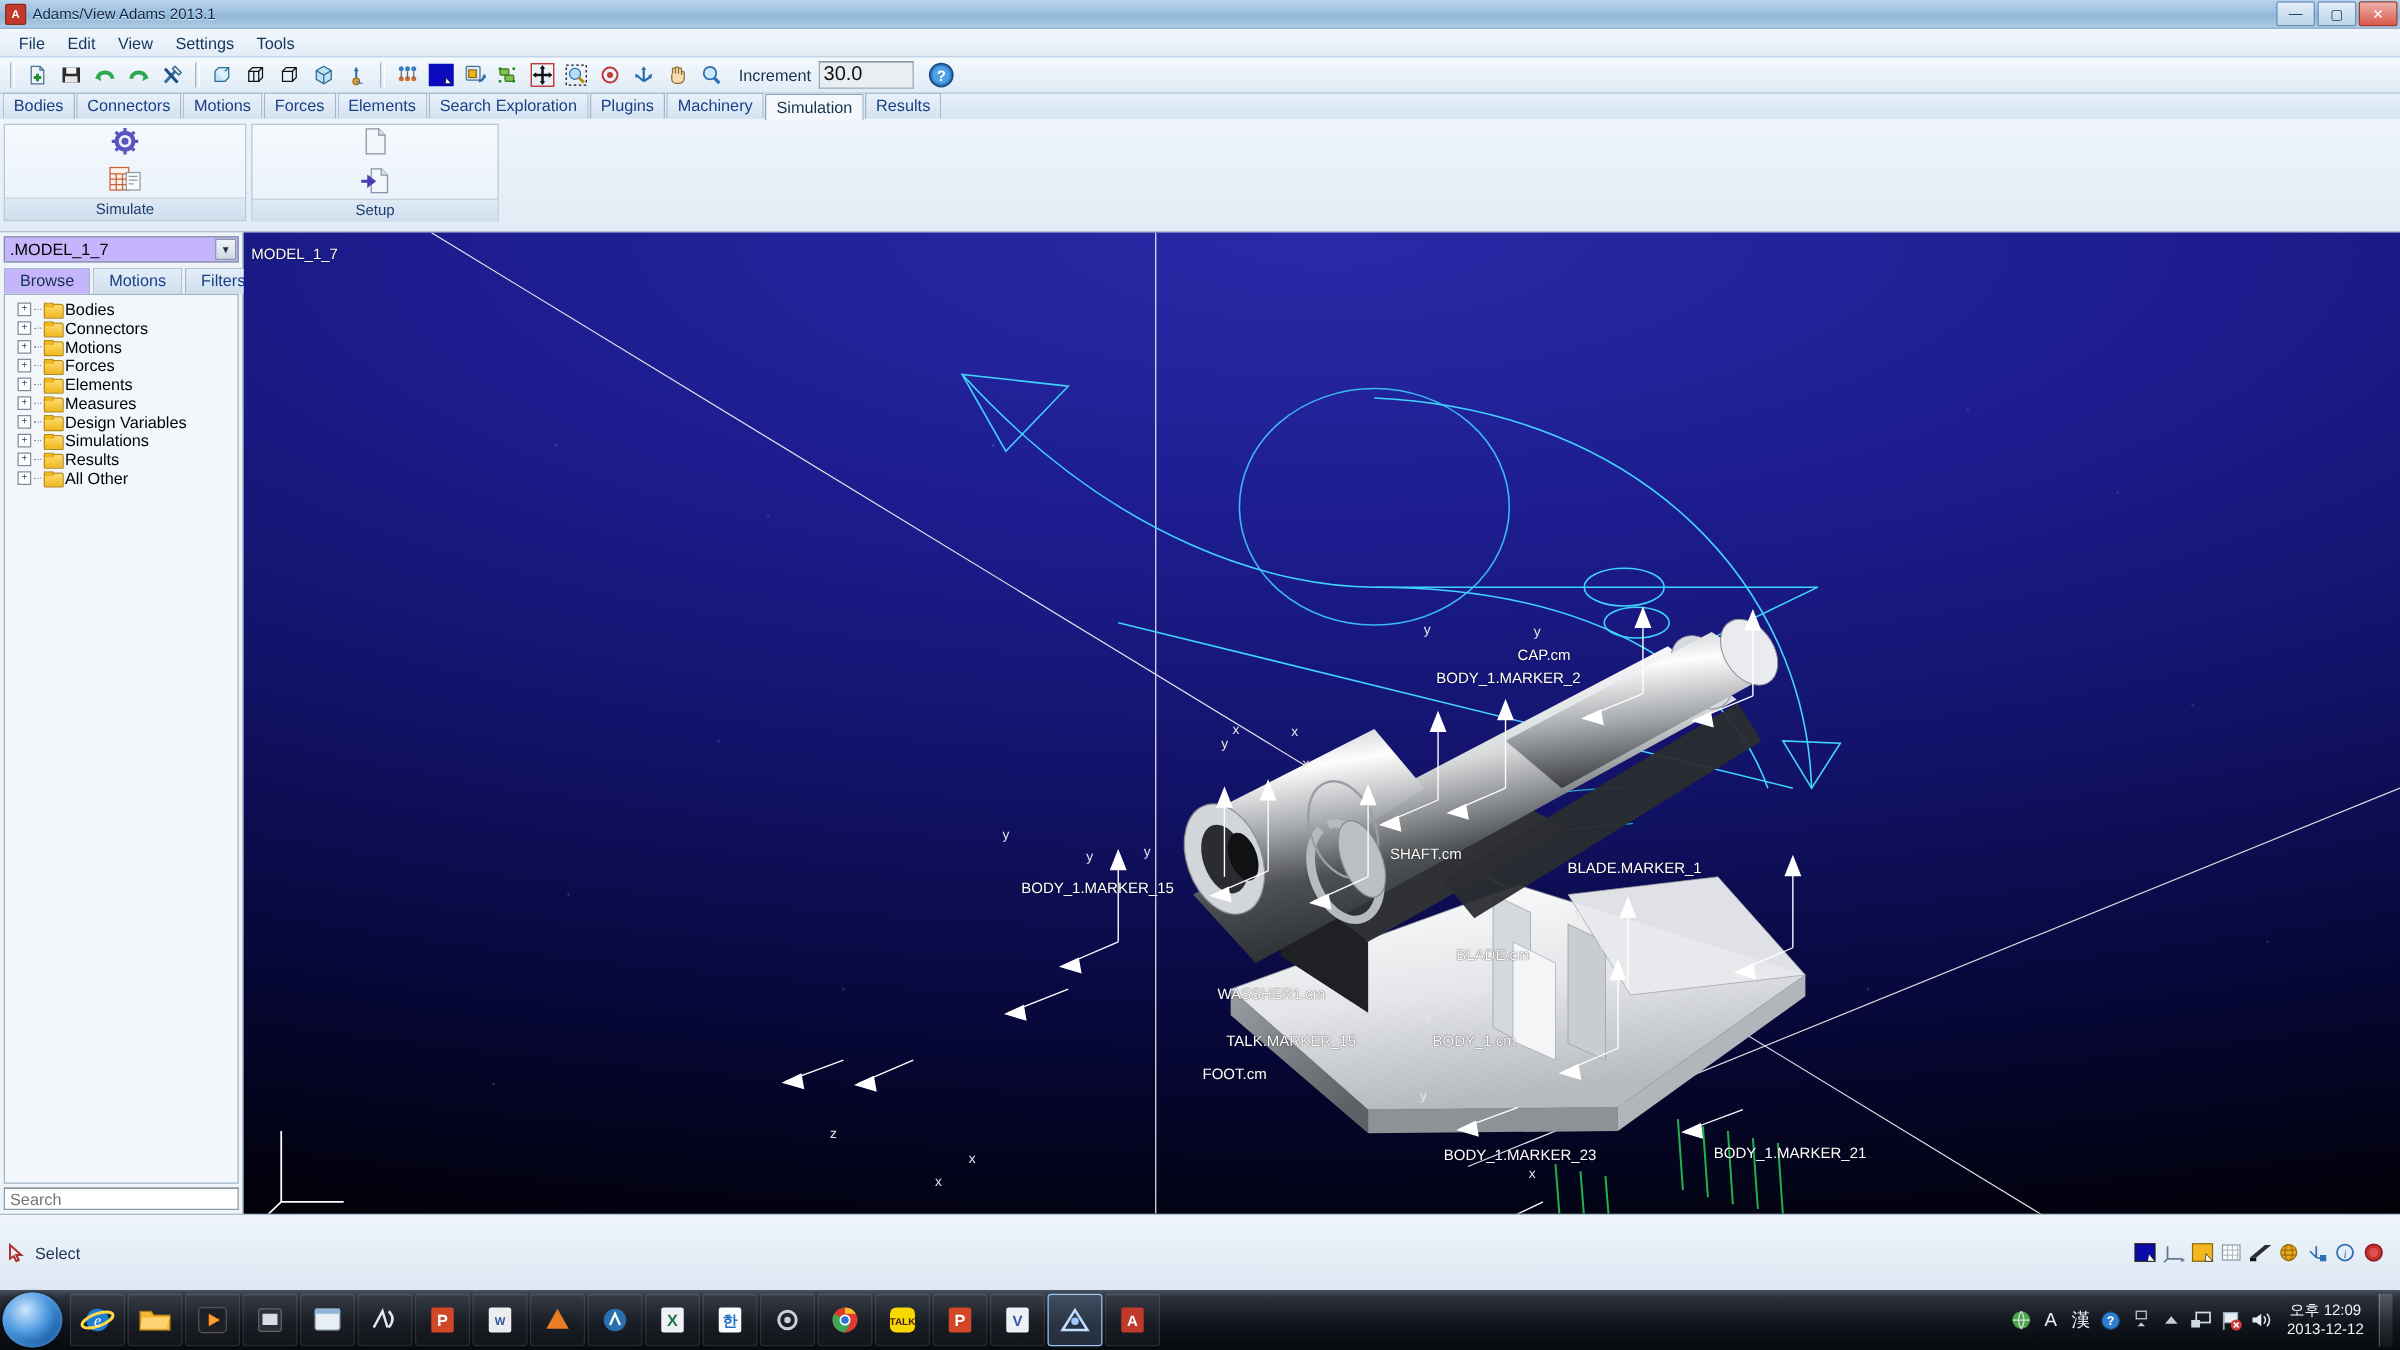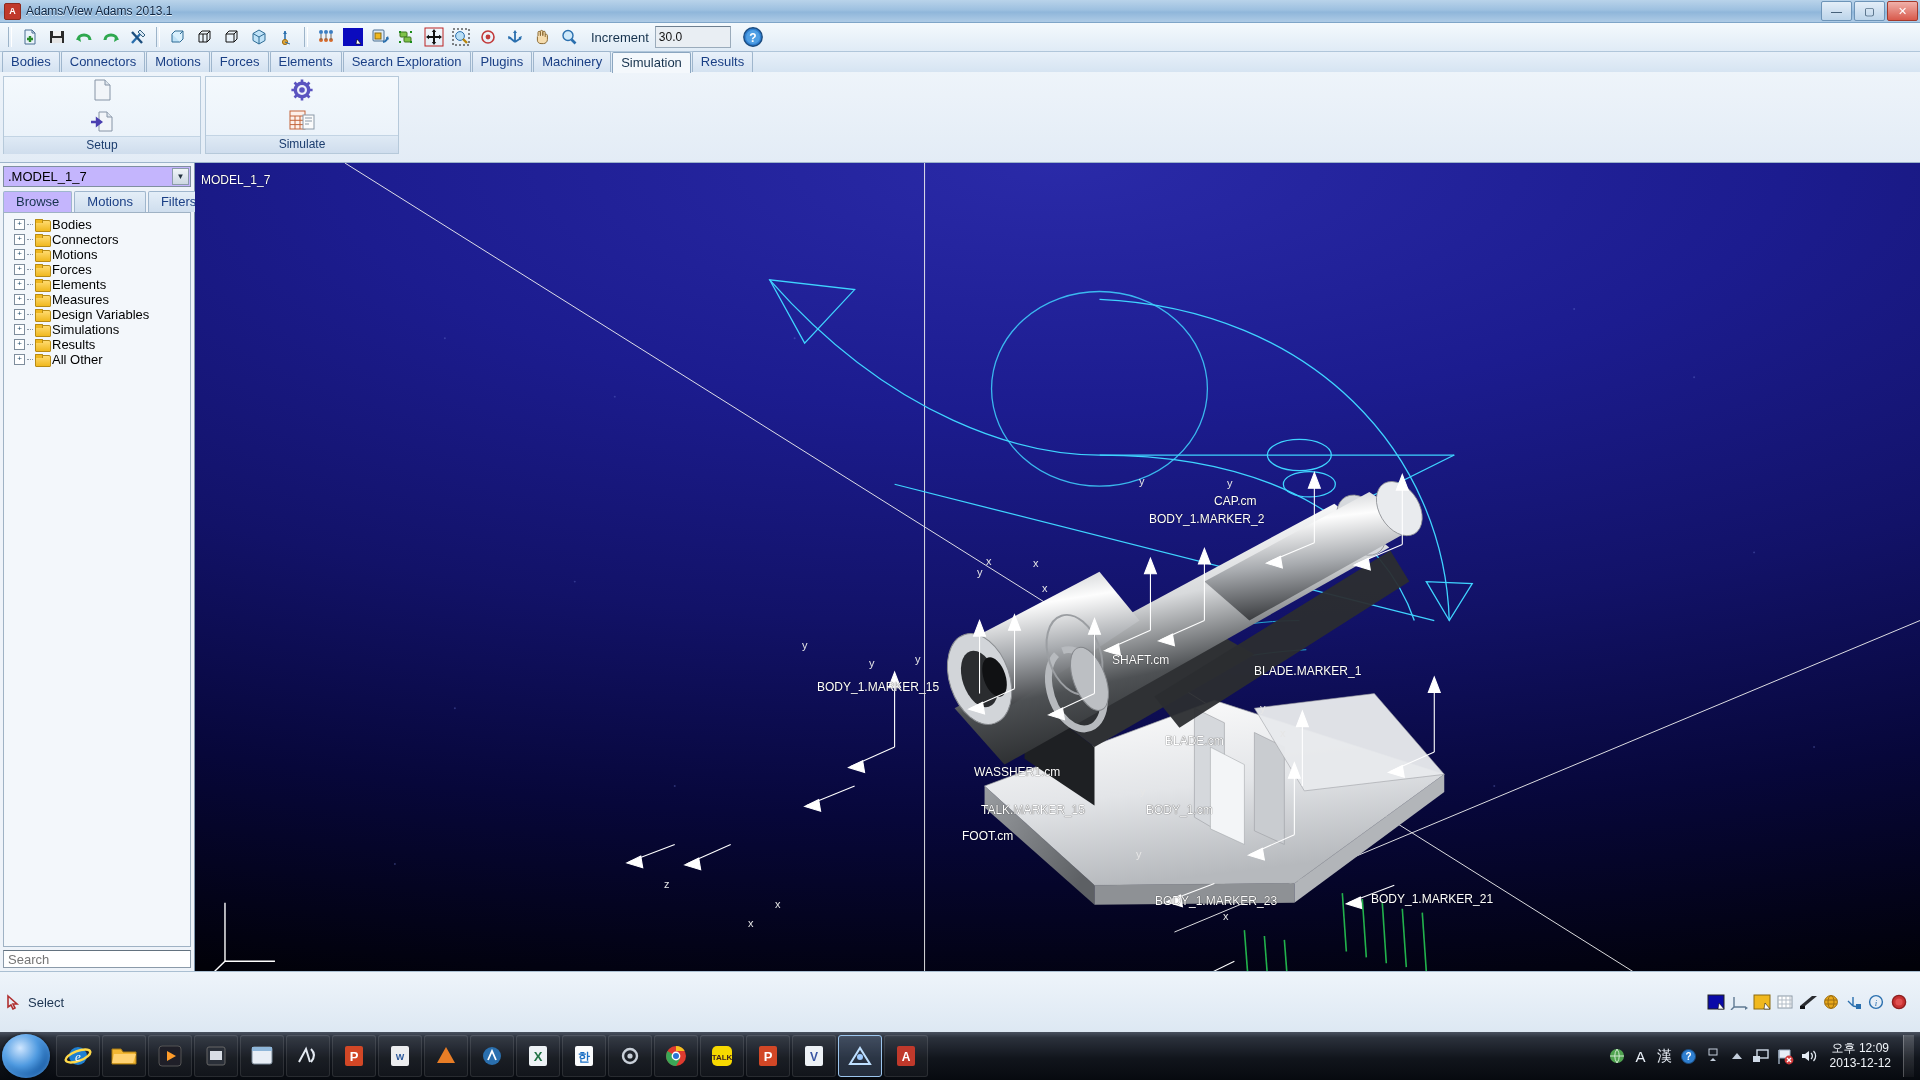--- a/index.html
+++ b/index.html
@@ -28,21 +28,21 @@
   .menu-item{padding:2px 9px;color:#12365c;font-size:13px;}
 
   
   .toolbar{height:28px;display:flex;align-items:center;gap:1px;padding:0 4px;
      background:linear-gradient(#f4f9fd,#e0ebf6);border-bottom:1px solid #b0c6da;}
   .tb-sep{width:2px;height:20px;margin:0 4px;border-left:1px solid #9db4c9;border-right:1px solid #fff;}
   .tbtn{width:24px;height:24px;display:flex;align-items:center;justify-content:center;border:1px solid transparent;
      border-radius:2px;}
   .incr-lbl{font-size:13px;color:#16324d;margin:0 5px 0 8px;}
   .incr-box{width:68px;height:18px;border:1px solid #9aabbb;border-top-color:#6d7e8e;background:#e9eef3;
-     font-size:12px;color:#111;padding:1px 3px;}
+     font-size:16px;color:#111;padding:1px 3px;}
 
   
   .tabs{height:20px;display:flex;align-items:flex-end;padding-left:2px;gap:1px;
      background:linear-gradient(#e7f0f9,#d6e4f2);}
   .tab{padding:2px 8px 3px 8px;font-size:13px;color:#1a3f85;border:1px solid #9fb6cd;
      border-bottom:none;background:linear-gradient(#e9f1fa,#d4e2f1);border-radius:2px 2px 0 0;}
   .tab.active{background:#f4f8fc;color:#16324d;border-color:#8ba6c0;position:relative;top:1px;}
 
   
   .ribbon{height:86px;display:flex;align-items:flex-start;gap:4px;padding:4px 3px 0 3px;
@@ -124,20 +124,27 @@
   <div class="titlebar">
     <div class="tb-ico">A</div>
     <div class="tb-title">Adams/View Adams 2013.1</div>
     <div class="tb-btns">
       <div class="tb-btn">—</div>
       <div class="tb-btn">▢</div>
       <div class="tb-btn close">✕</div>
     </div>
   </div>
 
+  <div class="menubar">
+    <div class="menu-item">File</div>
+    <div class="menu-item">Edit</div>
+    <div class="menu-item">View</div>
+    <div class="menu-item">Settings</div>
+    <div class="menu-item">Tools</div>
+  </div>
 
   <div class="toolbar">
     <div class="tb-sep"></div>
 
     <div class="tbtn">
       <svg width="18" height="18" viewBox="0 0 18 18">
           <path d="M4 2h7l3 3v11H4z" fill="#eaf3fb" stroke="#4a6f92"></path>
           <path d="M11 2v3h3" fill="none" stroke="#4a6f92"></path>
           <path d="M6 11h6M9 8v6" stroke="#2b8c2b" stroke-width="2.4"></path>
         </svg>
@@ -305,41 +312,20 @@
     <div class="tab">Forces</div>
     <div class="tab">Elements</div>
     <div class="tab">Search Exploration</div>
     <div class="tab">Plugins</div>
     <div class="tab">Machinery</div>
     <div class="tab active">Simulation</div>
     <div class="tab">Results</div>
   </div>
 
   <div class="ribbon">
-    <div class="panel" style="width:196px;">
-      <div class="panel-body">
-        <div class="stack">
-          <div>
-            <svg width="26" height="26" viewBox="0 0 26 26">
-                <path d="M6 3h10l5 5v15H6z" fill="#f2f5f9" stroke="#8694a6"></path>
-                <path d="M16 3v5h5" fill="#dde4ec" stroke="#8694a6"></path>
-              </svg>
-          </div>
-          <div>
-            <svg width="26" height="24" viewBox="0 0 26 24">
-                <path d="M10 3h8l5 5v14h-13z" fill="#f2f5f9" stroke="#8694a6"></path>
-                <path d="M18 3v5h5" fill="#dde4ec" stroke="#8694a6"></path>
-                <path d="M2 13h8M8 10l4 3-4 3z" stroke="#4a3fb0" stroke-width="2.4" fill="#4a3fb0"></path>
-              </svg>
-          </div>
-        </div>
-      </div>
-      <div class="panel-title">Setup</div>
-    </div>
-
     <div class="panel" style="width:192px;">
       <div class="panel-body">
         <div class="stack">
           <div>
             <svg width="24" height="24" viewBox="0 0 24 24">
                 <g fill="#5b54c0">
                   <circle cx="12" cy="12" r="8.4"></circle>
                 </g>
                 <circle cx="12" cy="12" r="5" fill="#eef1fb"></circle>
                 <circle cx="12" cy="12" r="2.8" fill="#5b54c0"></circle>
@@ -355,20 +341,41 @@
                   <path d="M2 8h15M7 8v13M12 8v13M2 12.3h15M2 16.6h15"></path>
                 </g>
                 <rect x="15" y="7" width="11" height="14" fill="#fbfbfb" stroke="#8b9aa8"></rect>
                 <path d="M17 10h7M17 13h7M17 16h4" stroke="#8b9aa8"></path>
               </svg>
           </div>
         </div>
       </div>
       <div class="panel-title">Simulate</div>
     </div>
+
+    <div class="panel" style="width:196px;">
+      <div class="panel-body">
+        <div class="stack">
+          <div>
+            <svg width="26" height="26" viewBox="0 0 26 26">
+                <path d="M6 3h10l5 5v15H6z" fill="#f2f5f9" stroke="#8694a6"></path>
+                <path d="M16 3v5h5" fill="#dde4ec" stroke="#8694a6"></path>
+              </svg>
+          </div>
+          <div>
+            <svg width="26" height="24" viewBox="0 0 26 24">
+                <path d="M10 3h8l5 5v14h-13z" fill="#f2f5f9" stroke="#8694a6"></path>
+                <path d="M18 3v5h5" fill="#dde4ec" stroke="#8694a6"></path>
+                <path d="M2 13h8M8 10l4 3-4 3z" stroke="#4a3fb0" stroke-width="2.4" fill="#4a3fb0"></path>
+              </svg>
+          </div>
+        </div>
+      </div>
+      <div class="panel-title">Setup</div>
+    </div>
   </div>
 
   <div class="main">
 
     <div class="sidebar">
       <div class="model-row">
         <div class="model-sel">
           <span>.MODEL_1_7</span>
           <span class="model-arrow">▼</span>
         </div>

